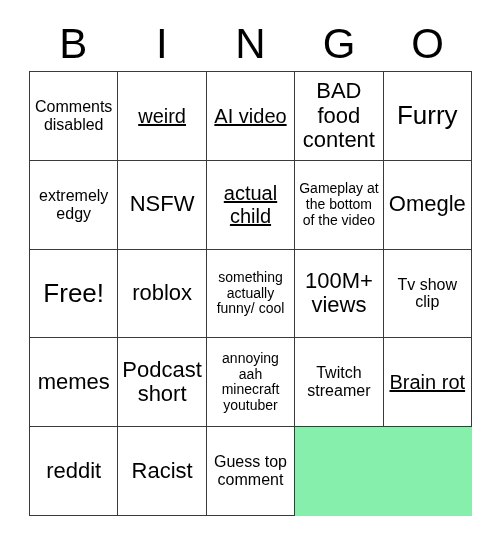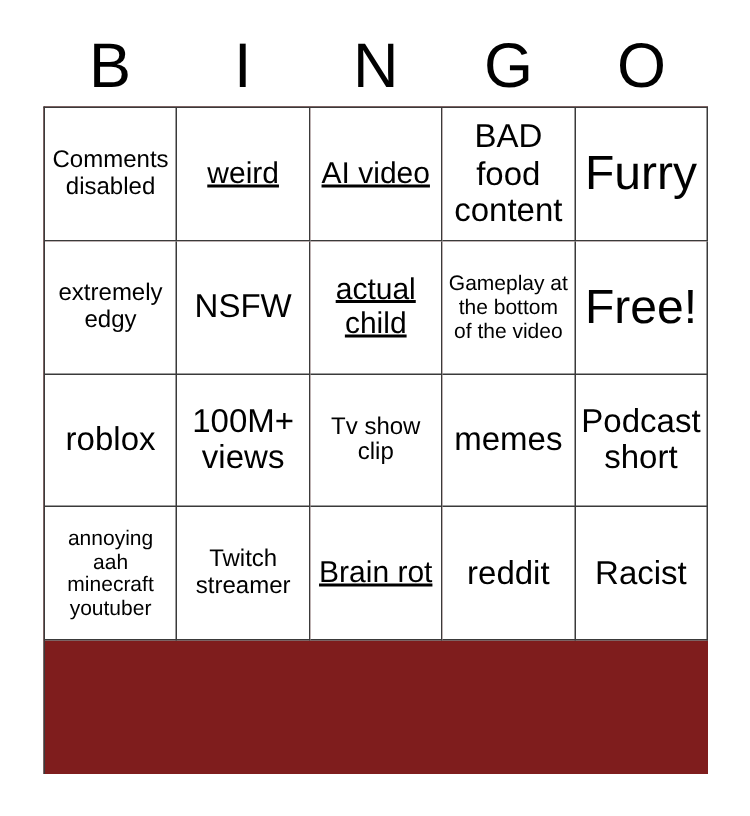--- a/index.html
+++ b/index.html
@@ -54,21 +54,21 @@
     left: 29px;
     top: 71px;
     width: 443px;
     height: 445px;
     display: grid;
     grid-template-columns: repeat(5, 1fr);
     grid-template-rows: repeat(5, 1fr);
     box-sizing: border-box;
     border-top: 1.5px solid #3a3a3a;
     border-left: 1.5px solid #3a3a3a;
-    background: #7f1d1d;
+    background: #86efac;
   }
 
   .bingo-cell {
     box-sizing: border-box;
     border-right: 1.5px solid #3a3a3a;
     border-bottom: 1.5px solid #3a3a3a;
     display: flex;
     align-items: center;
     justify-content: center;
     text-align: center;
@@ -80,21 +80,21 @@
   .bingo-cell .cell-text {
     display: block;
     width: 100%;
     line-height: 1.12;
     color: #000000;
     word-wrap: break-word;
     overflow-wrap: break-word;
   }
 
   
-  .size-xl  .cell-text { font-size: 32px; }
+  .size-xl  .cell-text { font-size: 26px; }
   .size-lg  .cell-text { font-size: 20px; text-decoration: underline; }
   .size-md  .cell-text { font-size: 22px; }
   .size-sm  .cell-text { font-size: 16px; }
   .size-xs  .cell-text { font-size: 14px; }
 </style>
 </head>
 <body>
 
 <div class="bingo-card">
 
@@ -127,25 +127,31 @@
       </div>
       <div class="bingo-cell size-md">
         <span class="cell-text">NSFW</span>
       </div>
       <div class="bingo-cell size-lg">
         <span class="cell-text">actual child</span>
       </div>
       <div class="bingo-cell size-xs">
         <span class="cell-text">Gameplay at the bottom of the video</span>
       </div>
+      <div class="bingo-cell size-md">
+        <span class="cell-text">Omegle</span>
+      </div>
       <div class="bingo-cell size-xl">
         <span class="cell-text">Free!</span>
       </div>
       <div class="bingo-cell size-md">
         <span class="cell-text">roblox</span>
+      </div>
+      <div class="bingo-cell size-xs">
+        <span class="cell-text">something actually funny/ cool</span>
       </div>
       <div class="bingo-cell size-md">
         <span class="cell-text">100M+ views</span>
       </div>
       <div class="bingo-cell size-sm">
         <span class="cell-text">Tv show clip</span>
       </div>
       <div class="bingo-cell size-md">
         <span class="cell-text">memes</span>
       </div>
@@ -160,15 +166,18 @@
       </div>
       <div class="bingo-cell size-lg">
         <span class="cell-text">Brain rot</span>
       </div>
       <div class="bingo-cell size-md">
         <span class="cell-text">reddit</span>
       </div>
       <div class="bingo-cell size-md">
         <span class="cell-text">Racist</span>
       </div>
+      <div class="bingo-cell size-sm">
+        <span class="cell-text">Guess top comment</span>
+      </div>
     </div>
 
 </div>
 
 </body></html>

